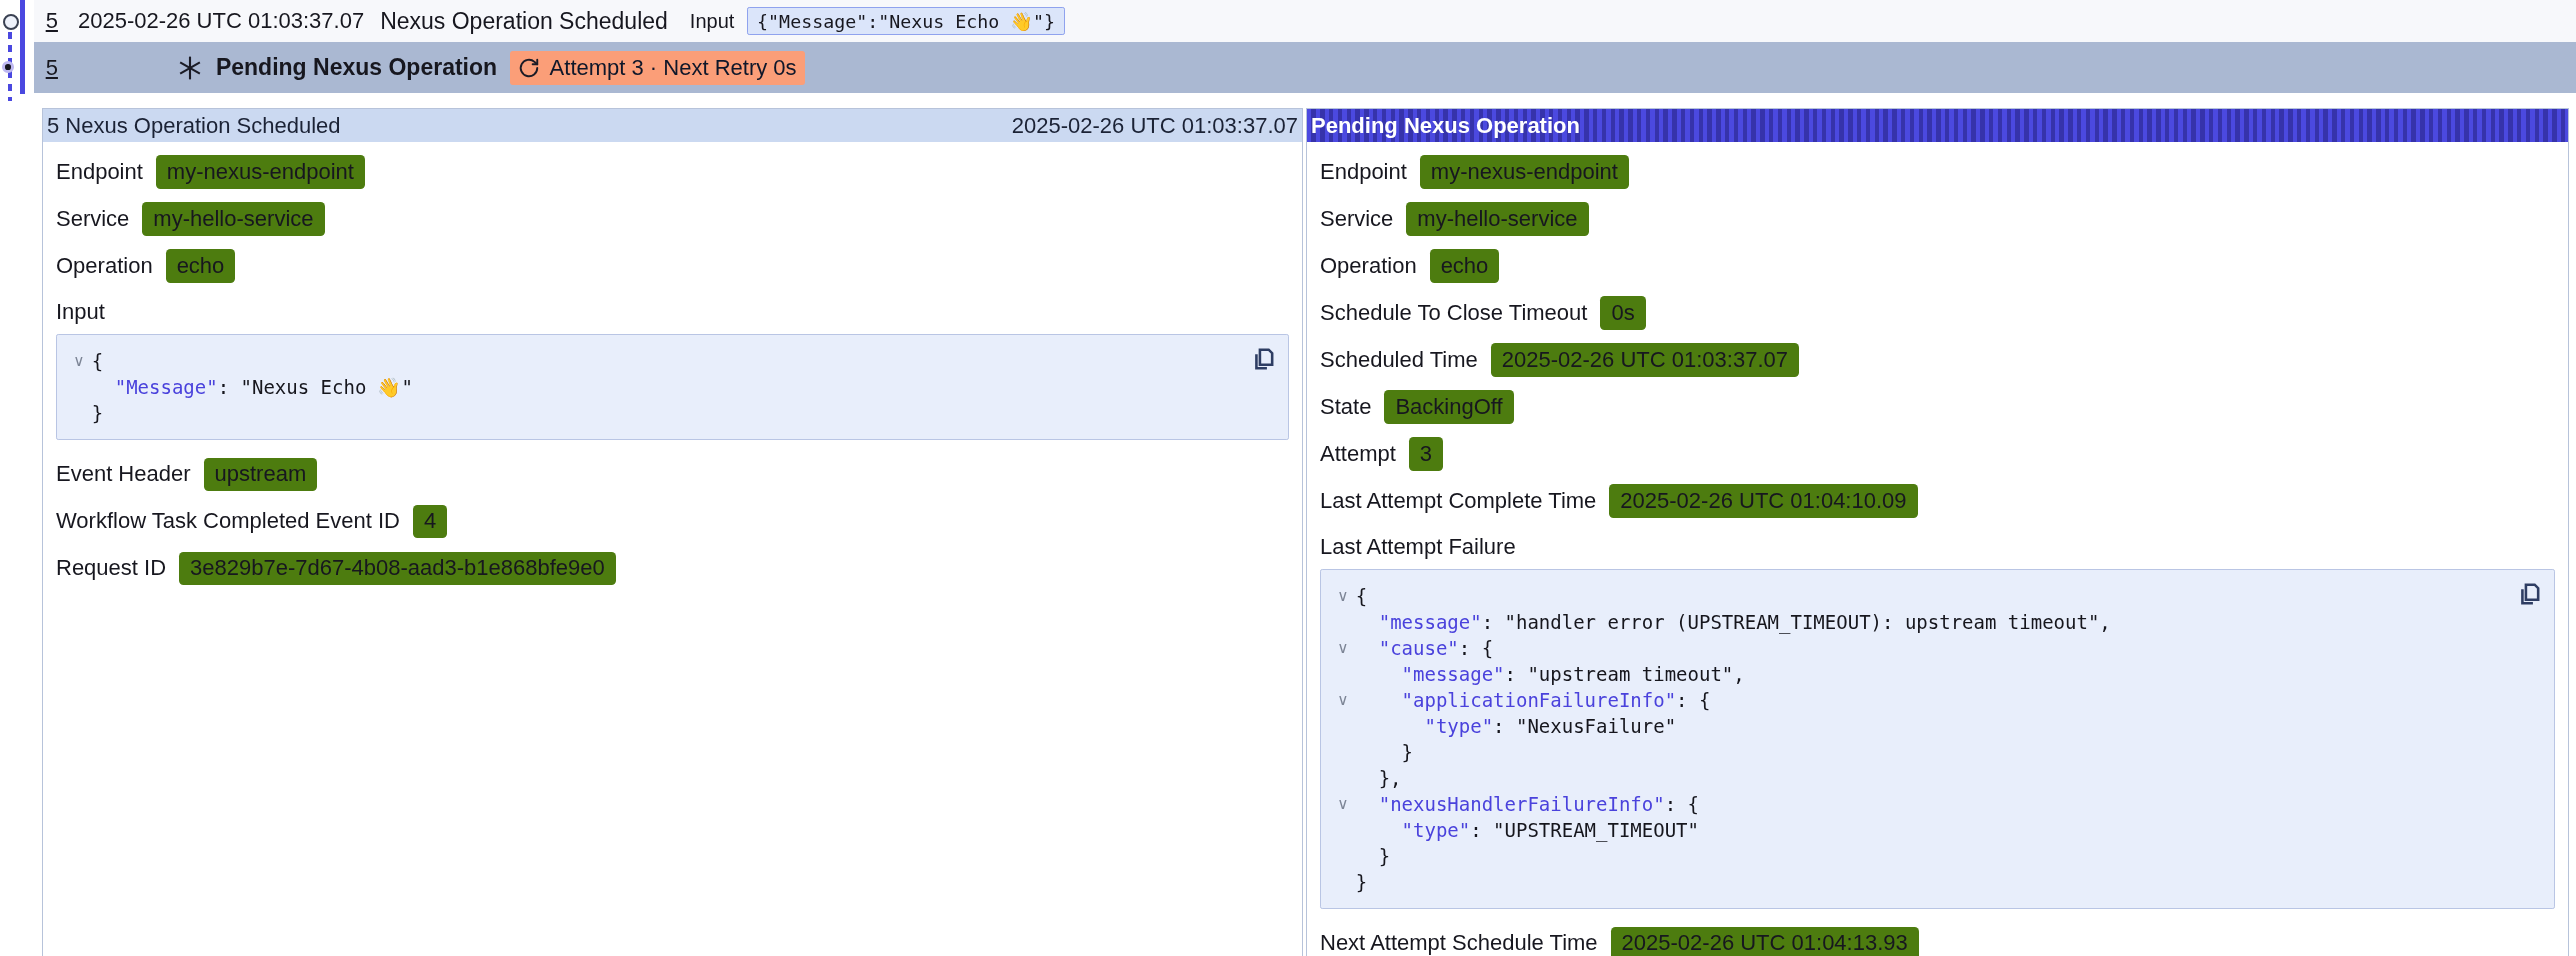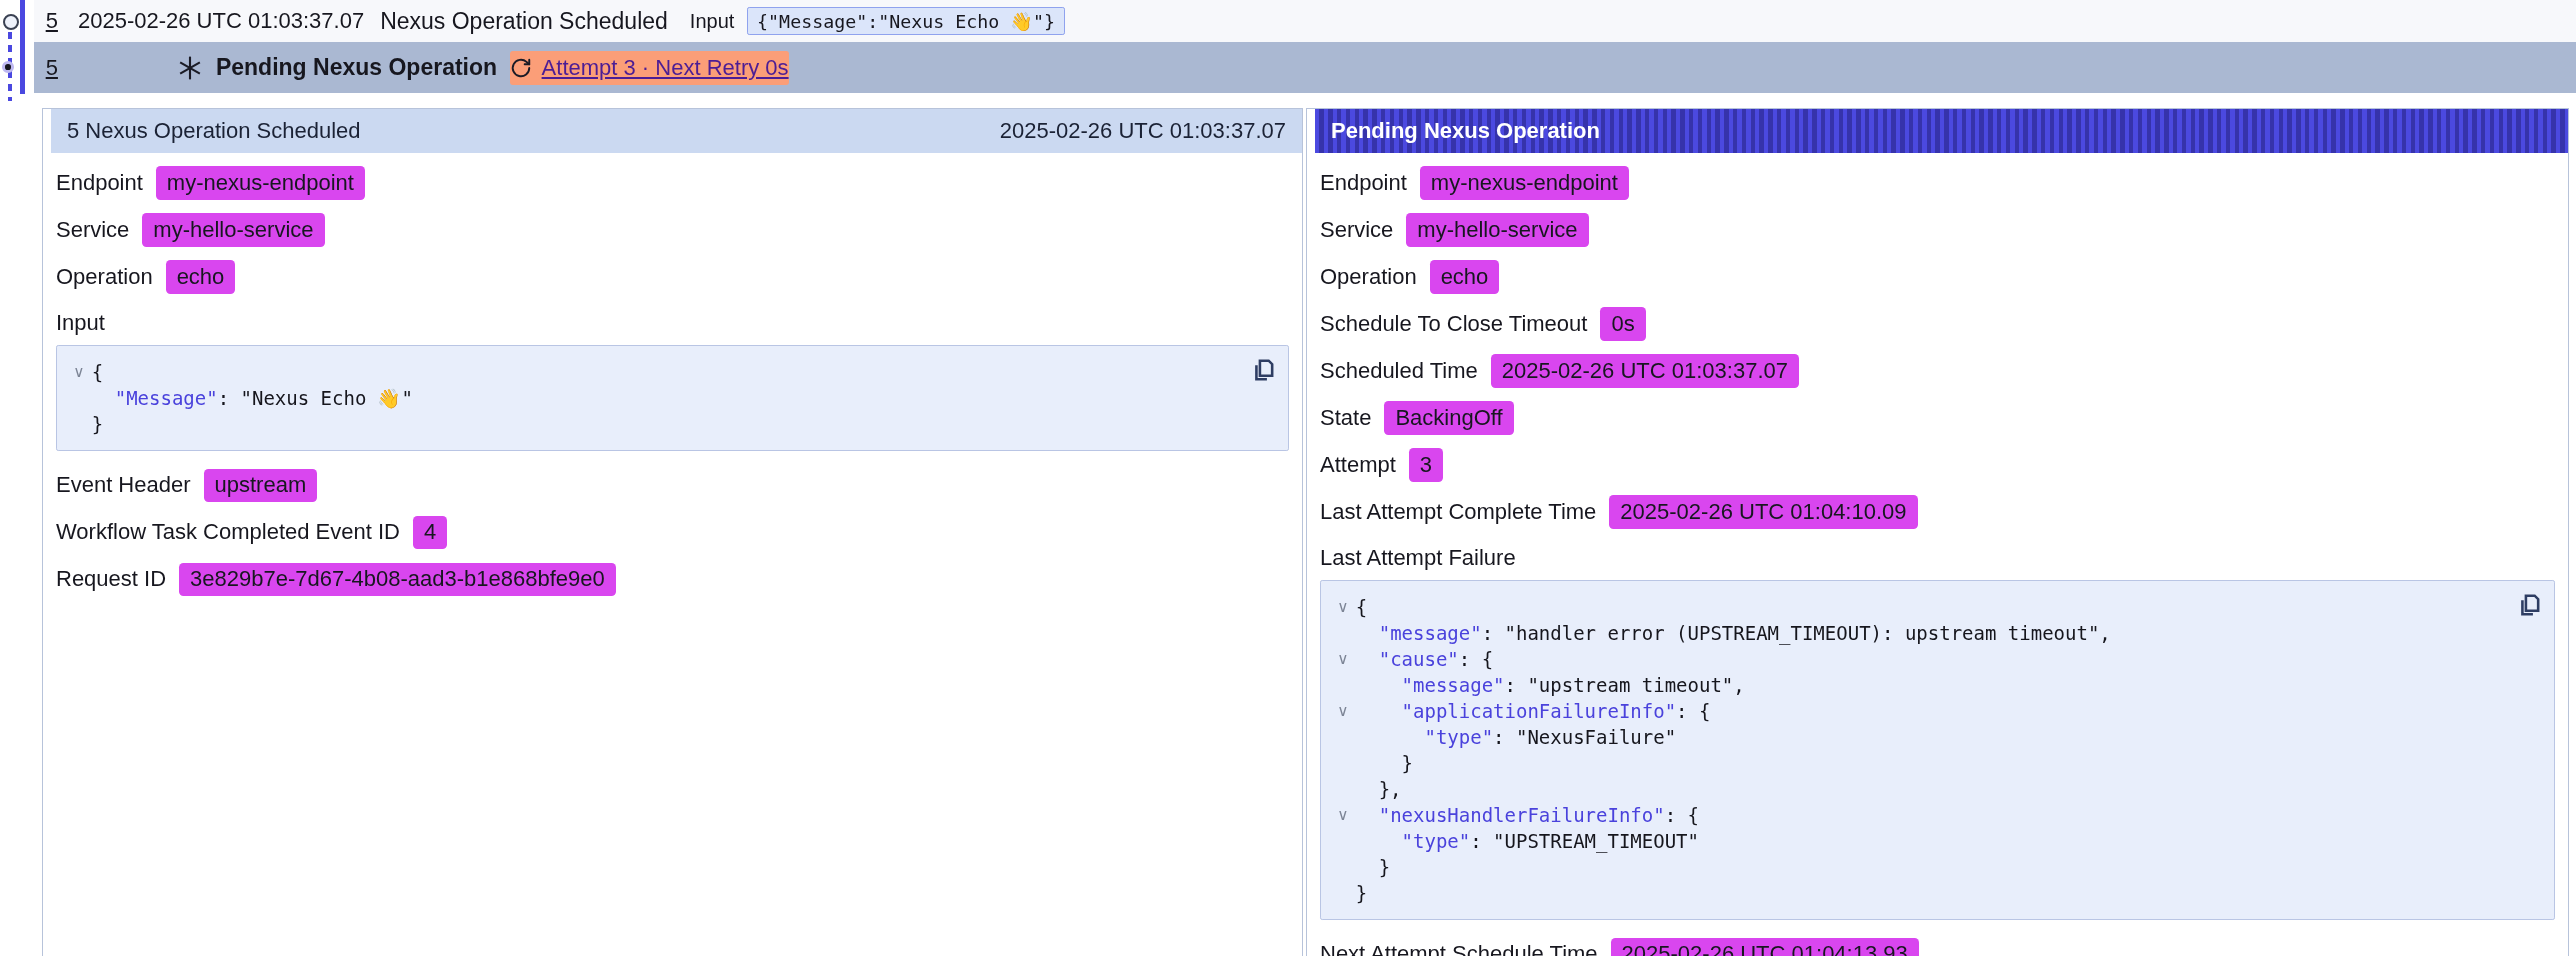--- a/index.html
+++ b/index.html
@@ -27,37 +27,37 @@
                display:flex; align-items:center; }
   .event-id  { font-size:22px; text-decoration:underline; color:#17171f; margin-left:11.7px; }
   .timestamp { font-size:22px; margin-left:20px; }
   .event-title { font-size:23px; font-weight:400; margin-left:16px; }
   .input-label-sm { font-size:20px; margin-left:22px; }
   .input-chip { margin-left:13px; font-family:"DejaVu Sans Mono", monospace; font-size:18.3px;
                 background:#dbe5fa; border:1.5px solid #8fa2ee; border-radius:2.2px; padding:2.9px 8.8px; }
   .star-icon { margin-left:119px; width:26px; height:26px; flex:none; }
   .pending-title { font-size:23px; font-weight:700; margin-left:13px; }
   .retry-badge { margin-left:13px; height:34px; background:#fb9e78; border-radius:2.9px;
-                 display:flex; align-items:center; gap:9.5px; padding:0 0; font-size:22px; color:#4c1d95;text-decoration:underline; }
+                 display:flex; align-items:center; gap:9.5px; padding:0 8px; font-size:22px; color:#0f172a; }
   .retry-badge svg { width:22px; height:22px; }
 
   
   .panel { position:absolute; top:108px; height:879px; background:#fff;
            border:1.5px solid #b7c3da; border-bottom:none; }
   .panel-left  { left:42px;  width:1261px; }
   .panel-right { left:1306px; width:1263px; }
-  .panel-header { height:44px; display:flex; align-items:center; justify-content:space-between;
-                  padding:0 16px; font-size:22px; background:#cbd9f1; color:#1b2235;margin-left:8px; }
+  .panel-header { height:33px; display:flex; align-items:center; justify-content:space-between;
+                  padding:0 4px; font-size:22px; background:#cbd9f1; color:#1b2235; }
   .panel-header.striped { background:repeating-linear-gradient(90deg,#4b49e0 0 4.4px,#3633ab 4.4px 8.8px);
                           color:#ffffff; font-weight:700; justify-content:flex-start; }
   .panel-body { padding:0 13px 8.8px 13px; }
 
   .field-row { display:flex; align-items:center; gap:13px; margin:13px 0; min-height:34px; font-size:22px; }
   .field-label { white-space:nowrap; }
-  .badge { background:#d946ef; border-radius:4.4px; padding:3.7px 11px; font-size:22px; white-space:nowrap; }
+  .badge { background:#4d7c0f; border-radius:4.4px; padding:3.7px 11px; font-size:22px; white-space:nowrap; }
   .link-value { text-decoration:underline; font-size:22px; }
   .section-label { font-size:22px; margin-top:16px; }
 
   
   .code-block { position:relative; background:#e8eefb; border:1.5px solid #b9c5e4; border-radius:2.2px;
                 padding:13px 44px 13px 8.8px; margin:8.8px 0 17.6px 0; }
   .code-line { display:flex; }
   .code-text { font-family:"DejaVu Sans Mono", monospace; font-size:19px; line-height:26px; white-space:pre; color:#16161d; }
   .gutter { width:26px; flex:none; color:#7d8596; font-size:15.4px; line-height:26px; text-align:center;
             font-family:"Liberation Sans", sans-serif; }

